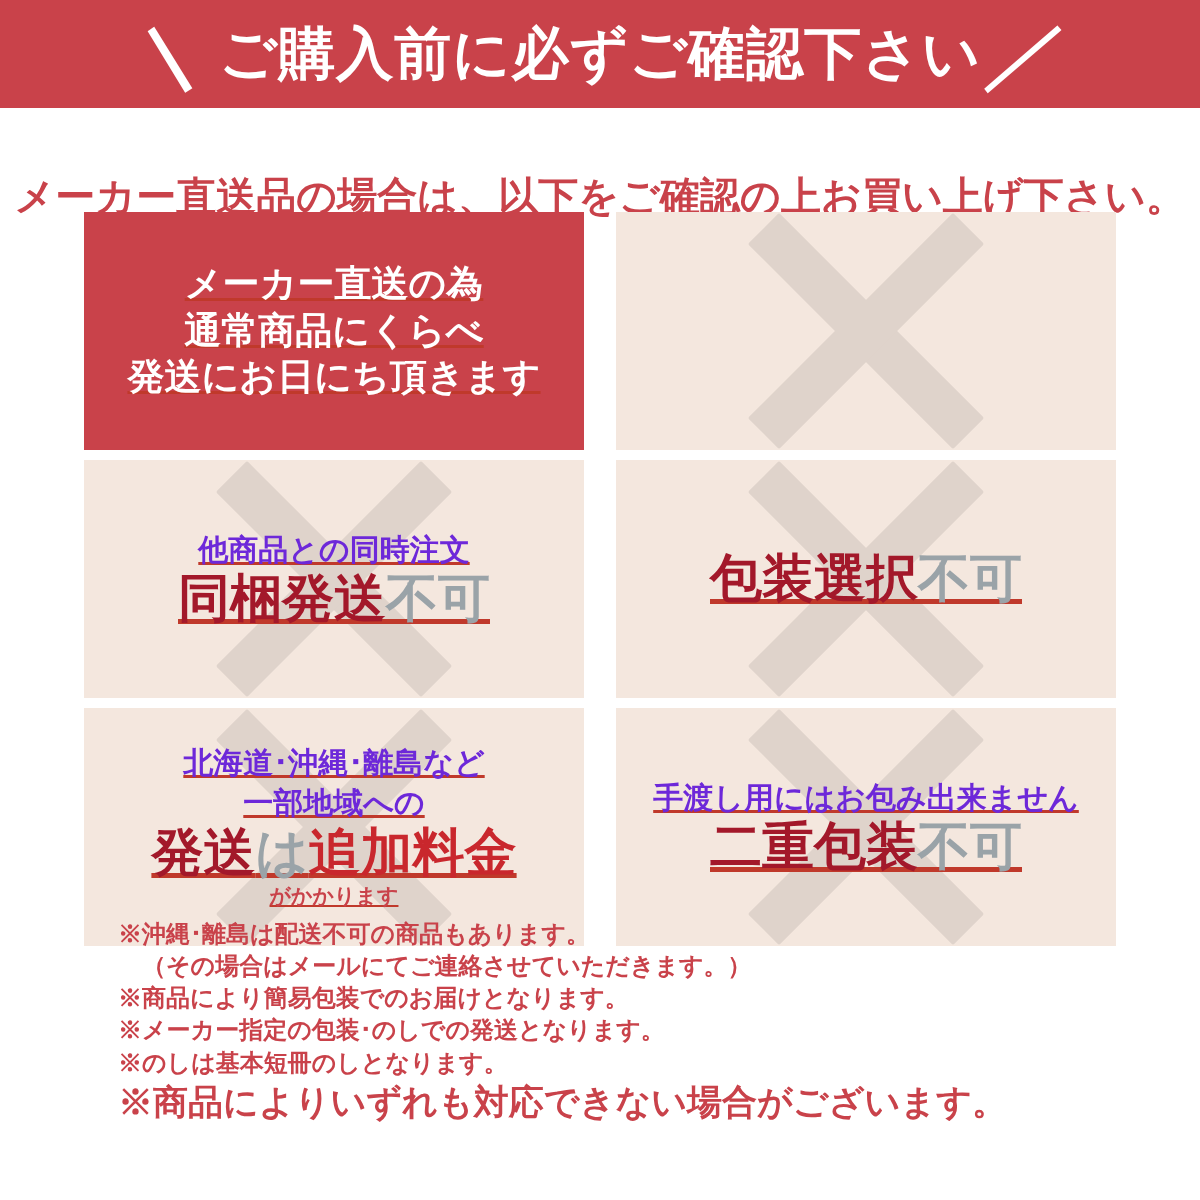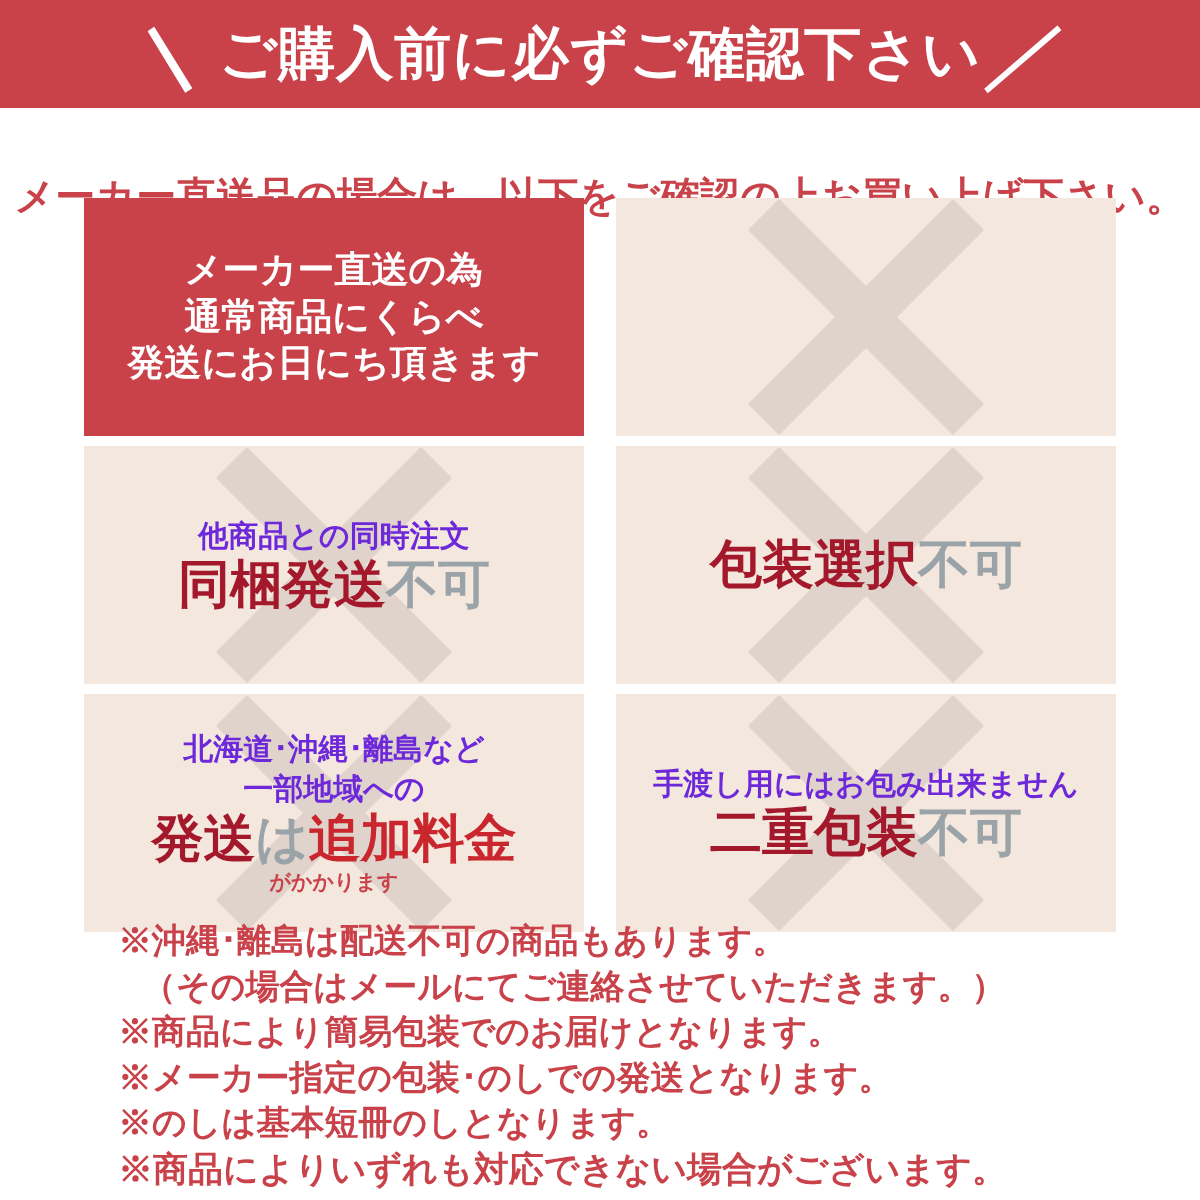--- a/index.html
+++ b/index.html
@@ -70,27 +70,28 @@
     font-size: 40px;
     font-weight: bold;
     white-space: nowrap;
     margin-top: 44px;
   }
 
   
   .grid {
     position: absolute;
     left: 84px;
-    top: 198px;
+    top: 212px;
     width: 1032px;
     display: grid;
     grid-template-columns: 500px 500px;
     grid-template-rows: 238px 238px 238px;
     column-gap: 32px;
     row-gap: 10px;
+    text-decoration: underline;
   }
   .card {
     position: relative;
     background: #f4e7de;
     overflow: hidden;
     display: flex;
     flex-direction: column;
     align-items: center;
     justify-content: center;
     text-align: center;
@@ -160,21 +161,21 @@
   
   .notes {
     position: absolute;
     left: 118px;
     top: 918px;
     width: 1070px;
     color: #c9424a;
     font-weight: bold;
   }
   .note {
-    font-size: 34px;
+    font-size: 24px;
     line-height: 1.34;
     white-space: nowrap;
   }
   .note.indent { padding-left: 24px; }
   .note.last {
     font-size: 35px;
   }
 </style>
 </head>
 <body>

